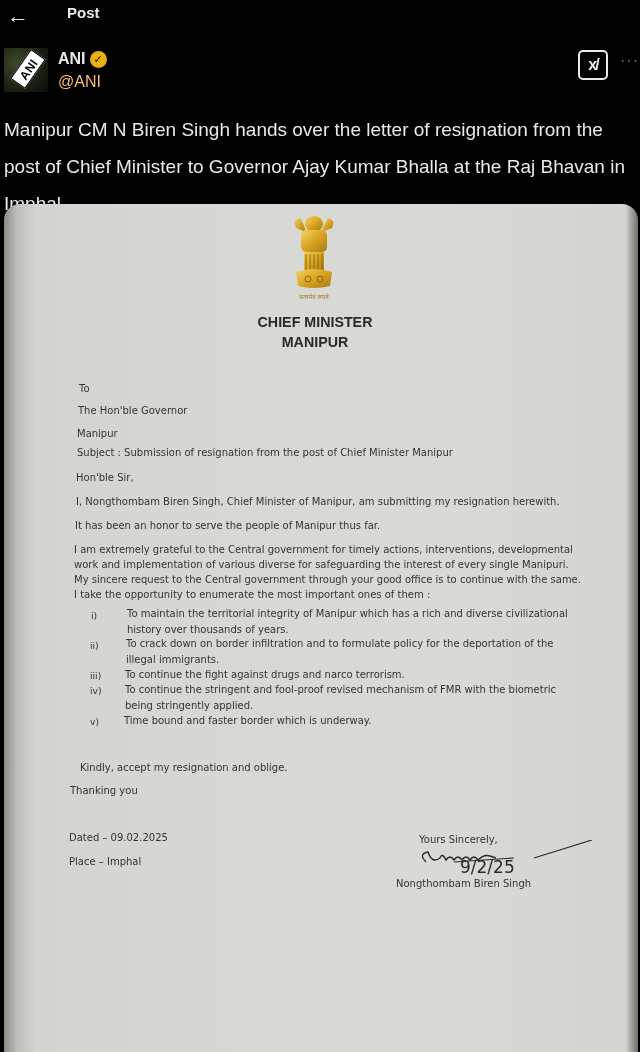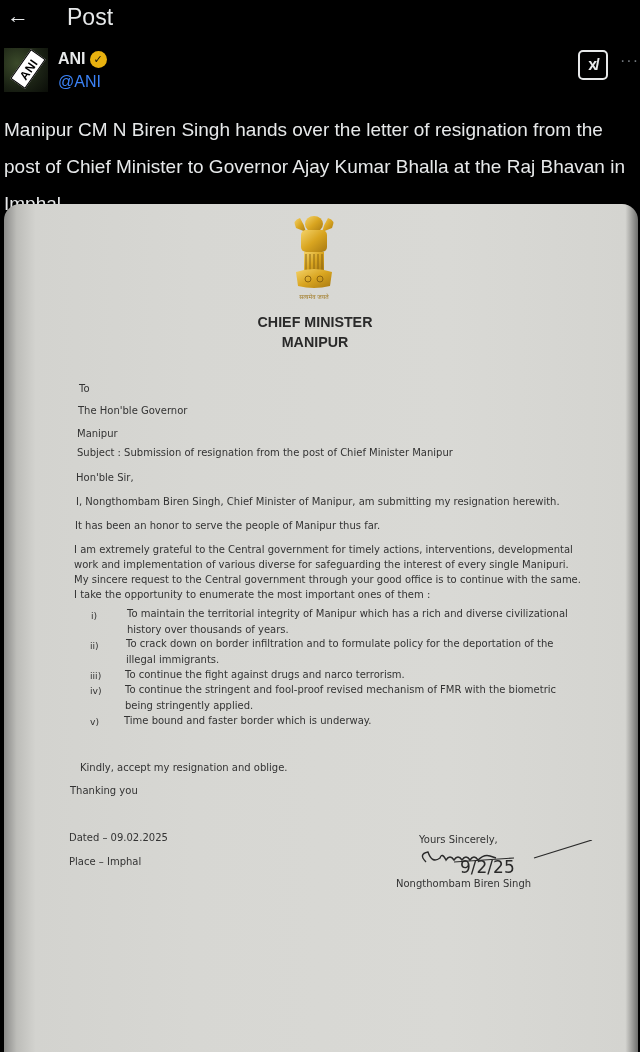--- a/index.html
+++ b/index.html
@@ -1,29 +1,29 @@
 <!DOCTYPE html>
 <html><head>
 <meta charset="utf-8">
 <style>
   * { box-sizing: border-box; margin: 0; padding: 0; }
   html, body { width: 640px; height: 1052px; background: #000; overflow: hidden; }
   body { font-family: "Liberation Sans", "DejaVu Sans", sans-serif; color: #e7e9ea; position: relative; }
 
   .topbar { position: absolute; left: 0; top: 0; width: 640px; height: 36px; }
   .back { position: absolute; left: 6px; top: 2px; width: 24px; height: 28px; font-size: 22px; color: #e7e9ea; line-height: 28px; text-align: center; cursor: pointer; }
-  .title { position: absolute; left: 67px; top: 4px; font-size: 23px; font-weight: normal; color: #e7e9ea; }
+  .title { position: absolute; left: 67px; top: 4px; font-size: 15px; font-weight: bold; color: #e7e9ea; }
 
   .author { position: absolute; left: 0; top: 46px; width: 640px; height: 50px; }
   .avatar { position: absolute; left: 4px; top: 2px; width: 44px; height: 44px; background: radial-gradient(circle at 30% 35%, #3b4a2a 0%, #1a2114 60%, #0a0d08 100%); overflow: hidden; cursor: pointer; }
   .avatar .logo { position: absolute; left: 6px; top: 12px; width: 36px; height: 18px; background: #fff; color: #000; font-weight: bold; font-size: 12px; line-height: 18px; text-align: center; transform: rotate(-55deg); border: 1px solid #000; letter-spacing: 0.5px; }
   .name-row { position: absolute; left: 58px; top: 4px; display: flex; align-items: center; }
   .name { font-size: 16px; font-weight: bold; color: #e7e9ea; cursor: pointer; }
   .verified { margin-left: 4px; width: 17px; height: 17px; border-radius: 50%; background: #e8b10f; display: flex; align-items: center; justify-content: center; color: #111; font-size: 11px; font-weight: bold; }
-  .handle { position: absolute; left: 58px; top: 27px; font-size: 16px; color: #3b82f6; cursor: pointer; }
+  .handle { position: absolute; left: 58px; top: 27px; font-size: 16px; color: #fdba74; cursor: pointer; }
   .grok-btn { position: absolute; left: 578px; top: 4px; width: 30px; height: 30px; border: 2px solid #e7e9ea; border-radius: 5px; color: #e7e9ea; font-size: 16px; font-weight: bold; display: flex; align-items: center; justify-content: center; cursor: pointer; letter-spacing: -2px; }
   .more { position: absolute; left: 620px; top: 6px; font-size: 16px; color: #71767b; letter-spacing: 1px; cursor: pointer; }
 
   .tweet-text { position: absolute; left: 4px; top: 111px; width: 632px; font-size: 19px; line-height: 37px; color: #e7e9ea; }
 
   .media { position: absolute; left: 4px; top: 204px; width: 634px; height: 860px; border-radius: 16px 16px 0 0; overflow: hidden; cursor: pointer;
     background: linear-gradient(90deg, #8a8a88 0%, #bdbdb9 2%, #d3d3cf 5%, #d7d7d3 30%, #d9d9d5 70%, #d4d4d0 98%, #6e6e6c 100%); }
   .paper { position: absolute; inset: 0; color: #2b2b2b; font-family: "DejaVu Sans", sans-serif; }
 
   .emblem { position: absolute; left: 280px; top: 6px; width: 60px; height: 92px; }

